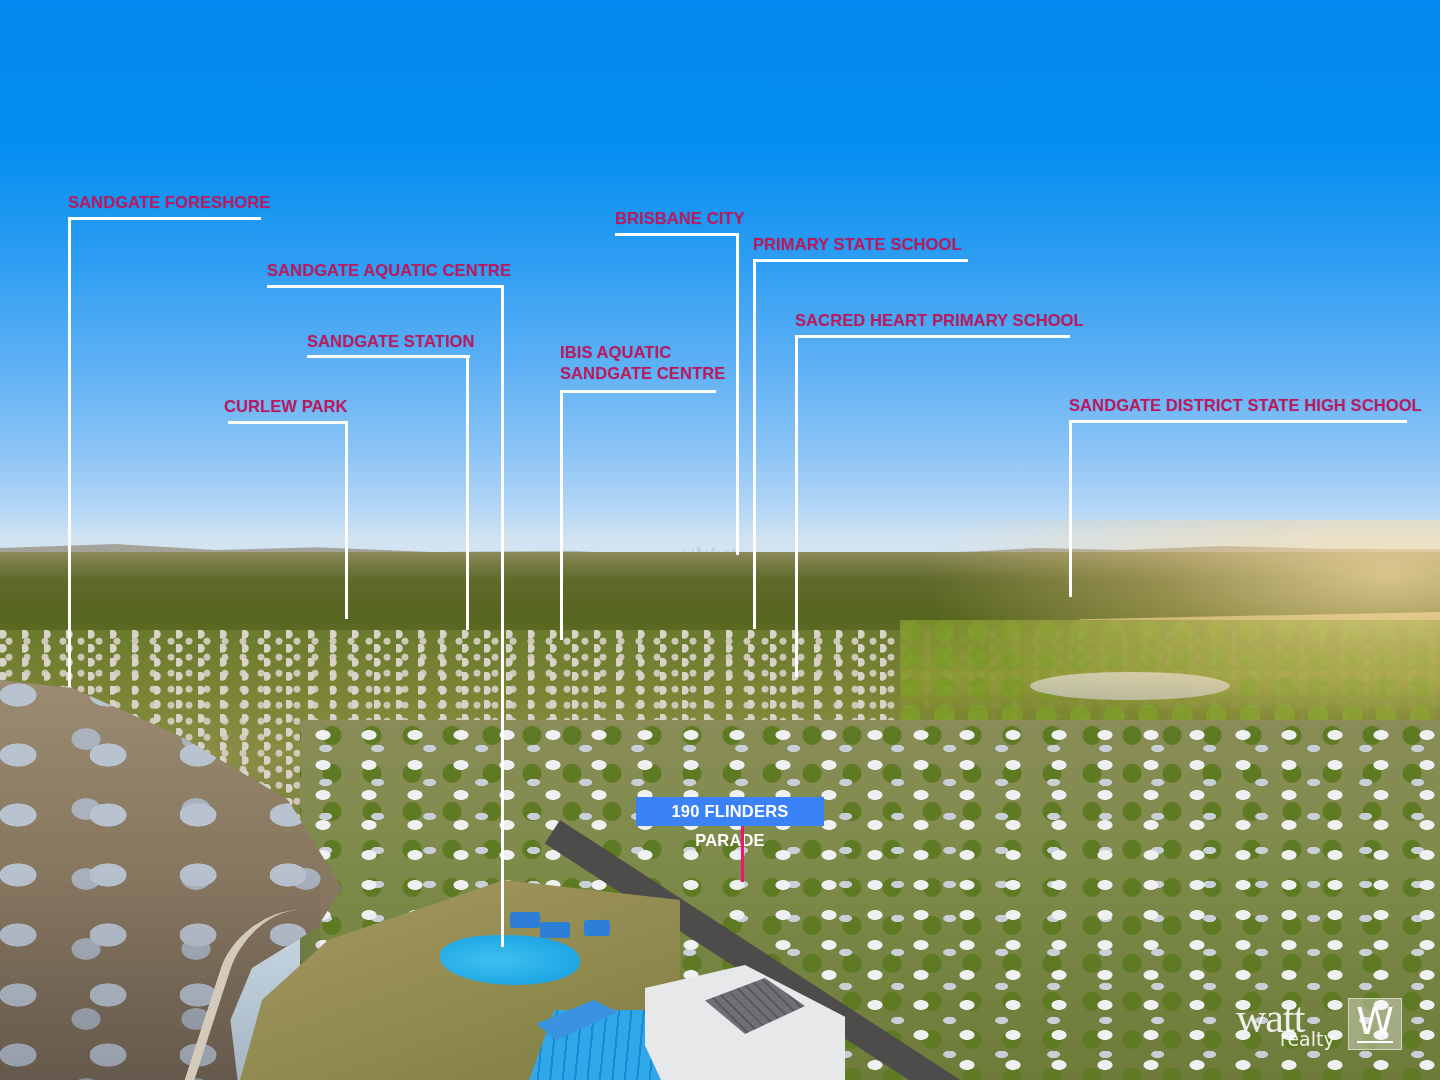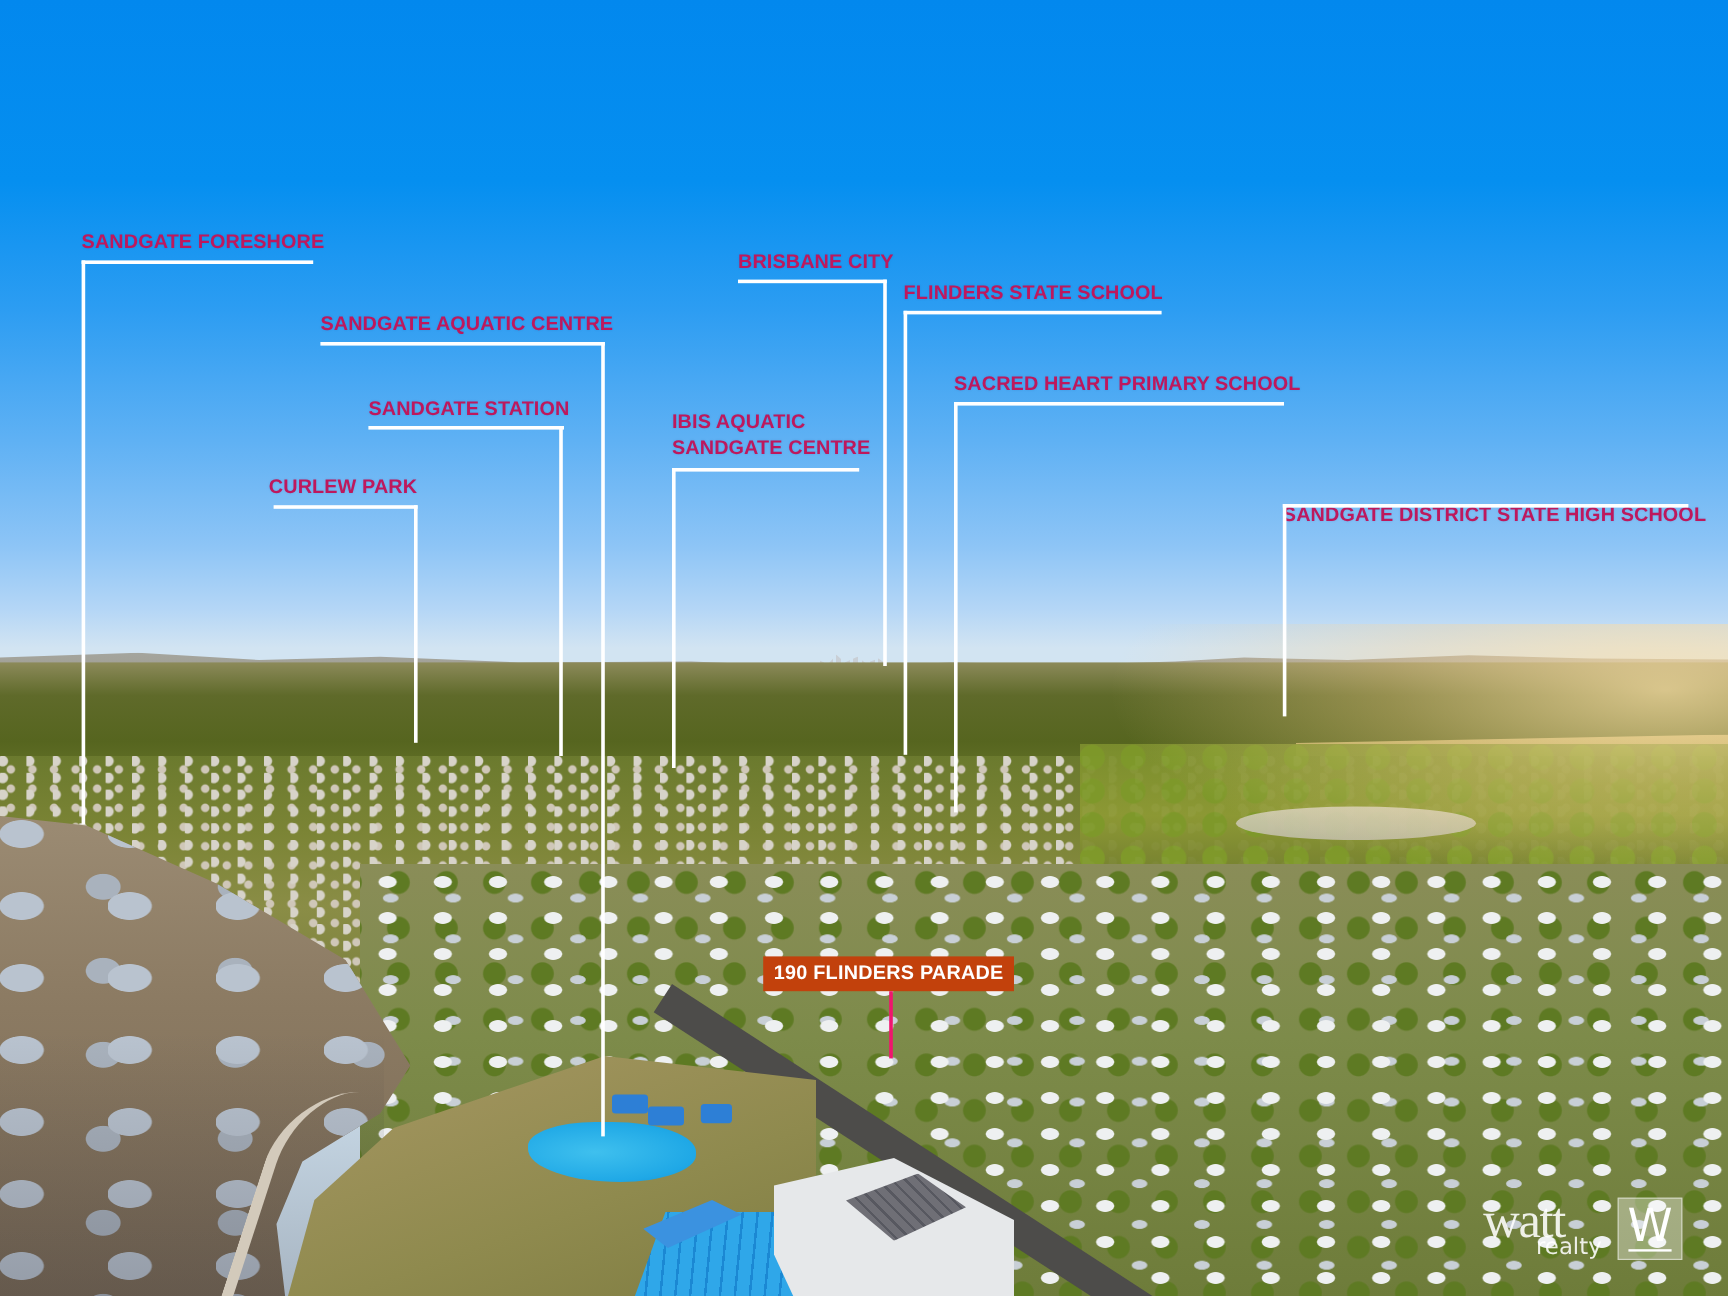--- a/index.html
+++ b/index.html
@@ -66,21 +66,21 @@
     clip-path: polygon(0 40%, 60% 0, 100% 50%, 40% 100%); }
   .shadow-left { position:absolute; left:0; top:860px; width:320px; height:220px;
     background: linear-gradient(180deg, rgba(40,40,50,0) 0%, rgba(40,40,50,0.25) 100%); }
 
   
   .callout-label { position:absolute; color:#be185d; font-weight:700; font-size:16.5px; letter-spacing:0.1px; line-height:21px; white-space:nowrap;
     text-shadow: 0 0 2px rgba(0,60,120,0.15); }
   .hline { position:absolute; height:3px; background:#fff; }
   .vline { position:absolute; width:3px; background:#fff; }
 
-  .pin-tag { position:absolute; left:636px; top:797px; width:209px; height:29px; background:#c2410c;
+  .pin-tag { position:absolute; left:636px; top:797px; width:188px; height:29px; background:#3b82f6;
     color:#fff; font-weight:700; font-size:16.5px; line-height:29px; text-align:center; letter-spacing:0.2px; }
   .pin-stem { position:absolute; left:741px; top:826px; width:3px; height:56px; background:#f0156e; }
 
   .logo { position:absolute; left:1236px; top:996px; width:196px; height:58px; }
   .logo-watt { position:absolute; left:0; top:0; font-size:42px; line-height:44px; color:rgba(255,255,255,0.88); font-family:Liberation Serif, serif; font-weight:300; letter-spacing:-1px; }
   .logo-realty { position:absolute; left:44px; top:32px; font-size:19px; color:rgba(255,255,255,0.88); font-family:"DejaVu Sans", sans-serif; }
   .logo-box { position:absolute; left:112px; top:2px; width:52px; height:50px; background:rgba(255,255,255,0.35); border:1px solid rgba(255,255,255,0.5); }
   .logo-w { position:absolute; left:0; right:0; top:0; text-align:center; font-size:38px; line-height:44px; color:#fff; font-family:"DejaVu Sans", sans-serif; }
   .logo-bar { position:absolute; left:8px; right:8px; bottom:6px; height:2px; background:#fff; }
 </style>
@@ -125,36 +125,36 @@
 <div class="vline" style="left:466px;top:355px;height:275px;"></div>
 
 <div class="callout-label" style="left:224px;top:396px;">CURLEW PARK</div>
 <div class="hline" style="left:228px;top:421px;width:120px;"></div>
 <div class="vline" style="left:345px;top:421px;height:198px;"></div>
 
 <div class="callout-label" style="left:615px;top:208px;">BRISBANE CITY</div>
 <div class="hline" style="left:615px;top:233px;width:124px;"></div>
 <div class="vline" style="left:736px;top:233px;height:322px;"></div>
 
-<div class="callout-label" style="left:753px;top:234px;">FLINDERS STATE SCHOOL</div>
+<div class="callout-label" style="left:753px;top:234px;">PRIMARY STATE SCHOOL</div>
 <div class="hline" style="left:753px;top:259px;width:215px;"></div>
 <div class="vline" style="left:753px;top:259px;height:370px;"></div>
 
 <div class="callout-label" style="left:560px;top:342px;">
   <div>IBIS AQUATIC</div>
   <div>SANDGATE CENTRE</div>
 </div>
 <div class="hline" style="left:560px;top:390px;width:156px;"></div>
 <div class="vline" style="left:560px;top:390px;height:250px;"></div>
 
 <div class="callout-label" style="left:795px;top:310px;">SACRED HEART PRIMARY SCHOOL</div>
 <div class="hline" style="left:795px;top:335px;width:275px;"></div>
 <div class="vline" style="left:795px;top:335px;height:342px;"></div>
 
-<div class="callout-label" style="left:1069px;top:395px;margin-top:24px;">SANDGATE DISTRICT STATE HIGH SCHOOL</div>
+<div class="callout-label" style="left:1069px;top:395px;">SANDGATE DISTRICT STATE HIGH SCHOOL</div>
 <div class="hline" style="left:1069px;top:420px;width:338px;"></div>
 <div class="vline" style="left:1069px;top:420px;height:177px;"></div>
 
 <div class="pin-tag">190 FLINDERS PARADE</div>
 <div class="pin-stem"></div>
 
 <div class="logo">
   <div class="logo-watt">watt</div>
   <div class="logo-realty">realty</div>
   <div class="logo-box">

